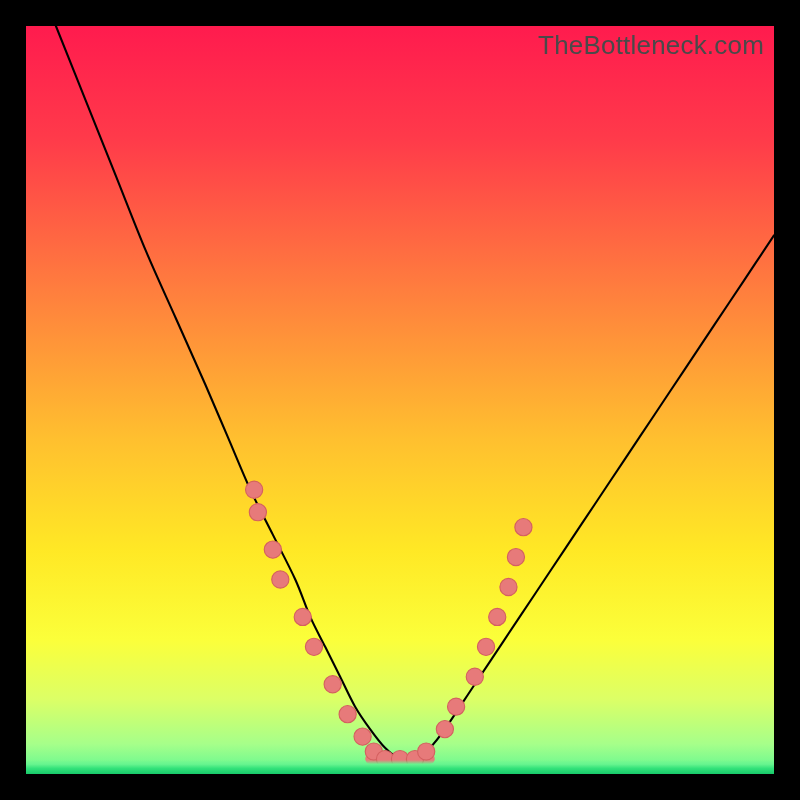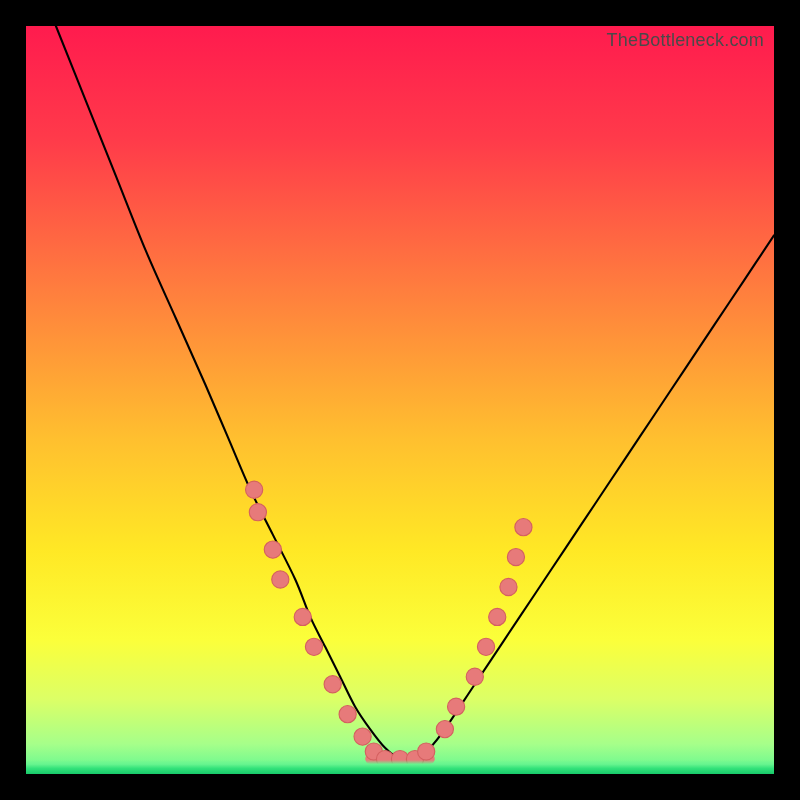--- a/index.html
+++ b/index.html
@@ -17,21 +17,21 @@
     overflow: hidden;
   }
   .gradient {
     position: absolute;
     left: 0; top: 0; width: 100%; height: 100%;
   }
   .watermark {
     position: absolute;
     top: 4px; right: 10px;
     font-family: Arial, Helvetica, sans-serif;
-    font-size: 18px;
+    font-size: 26px;
     font-weight: 400;
     color: #4a4a4a;
     letter-spacing: 0.2px;
     user-select: none;
   }
   svg.curve {
     position: absolute;
     left: 0; top: 0;
     width: 100%; height: 100%;
   }

